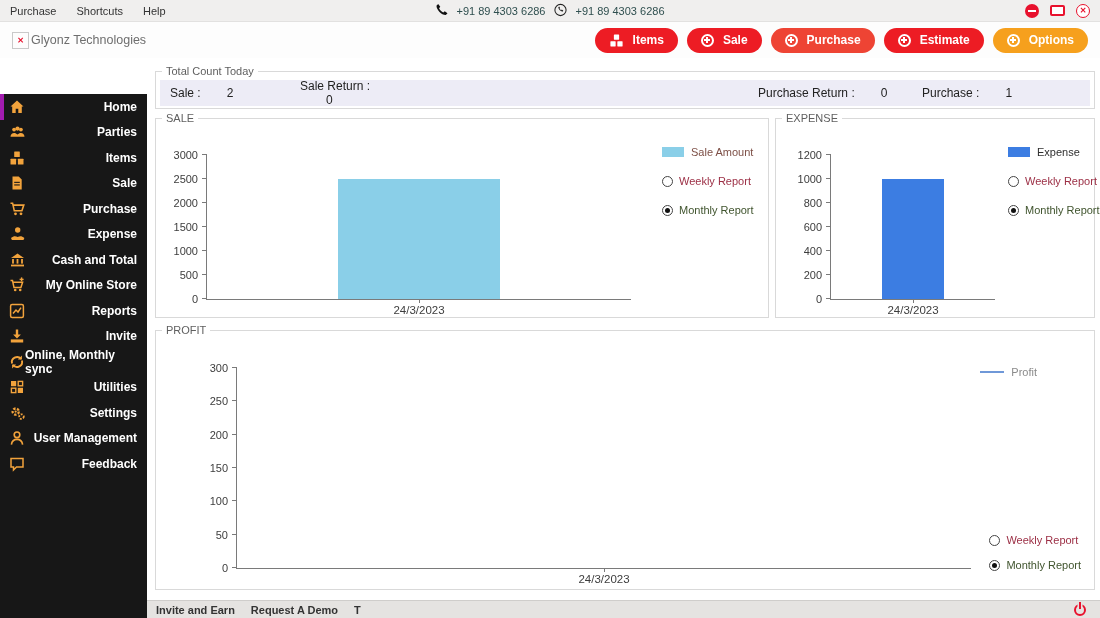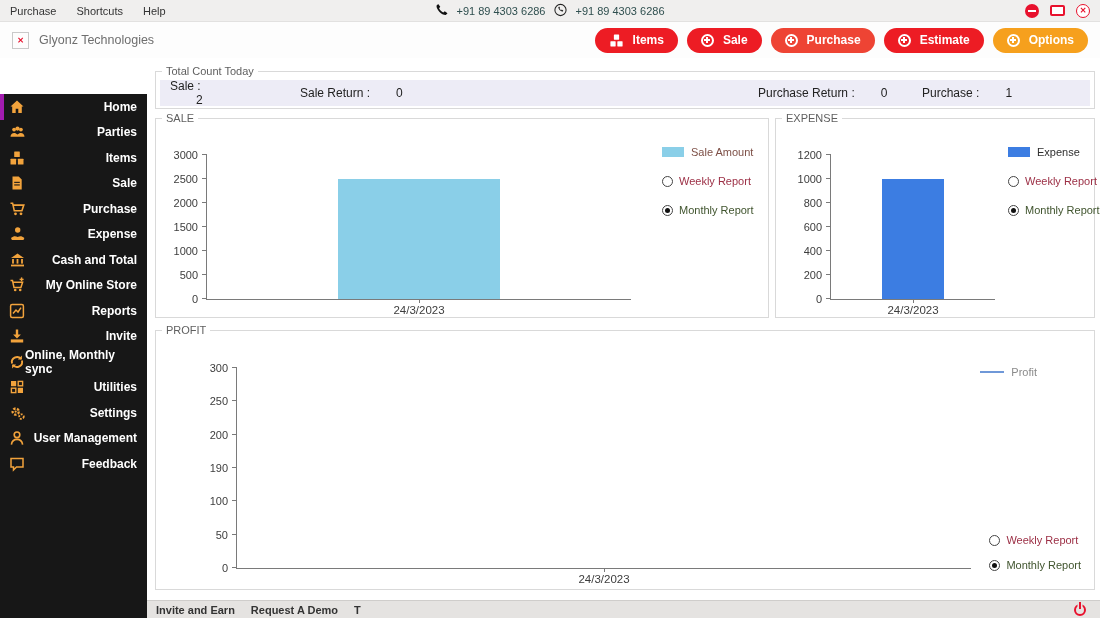--- a/index.html
+++ b/index.html
@@ -16,21 +16,21 @@
     display:flex; align-items:center; gap:8px; font-size:11px; color:#2f4f4f; }
   .window-controls { margin-left:auto; display:flex; gap:11px; padding-right:10px; align-items:center; }
   .win-min { width:14px; height:14px; border-radius:50%; background:#e8112d; position:relative; cursor:pointer; }
   .win-min::after { content:""; position:absolute; left:3px; right:3px; top:6px; height:2px; background:#fff; }
   .win-max { width:13px; height:11px; border:2px solid #e8112d; border-radius:2px; background:#fff; box-sizing:border-box; cursor:pointer; width:15px; }
   .win-close { width:14px; height:14px; border:1.5px solid #e8112d; border-radius:50%; background:#fff;
     color:#e8112d; display:flex; align-items:center; justify-content:center; box-sizing:border-box; cursor:pointer; }
   .win-close::after { content:"\2715"; font-size:8px; font-weight:bold; line-height:1; }
   
   .titlebar { height:36px; display:flex; align-items:center; background:#fdfdfd; }
-  .brand { display:flex; align-items:center; gap:10px; padding-left:12px; }
+  .brand { display:flex; align-items:center; gap:2px; padding-left:12px; }
   .logo-box { width:15px; height:15px; border:1px solid #c9c9c9; display:flex; align-items:center; justify-content:center; }
   .logo-box::after { content:"\2715"; color:#e8112d; font-size:8px; font-weight:bold; }
   .brand-name { font-size:12.5px; color:#6e6e6e; }
   .action-buttons { margin-left:auto; display:flex; gap:9px; padding-right:12px; }
   .action-btn { height:25px; border:none; border-radius:14px; color:#fff; font-weight:bold;
     font-size:12px; display:flex; align-items:center; gap:9px; padding:0 14px; cursor:pointer;
     font-family:"Liberation Sans", sans-serif; }
   .plus-circle { width:13px; height:13px; border:2px solid #fff; border-radius:50%; position:relative; box-sizing:border-box; flex:0 0 auto; }
   .plus-circle::before { content:""; position:absolute; left:1.5px; right:1.5px; top:3.5px; height:2px; background:#fff; }
   .plus-circle::after  { content:""; position:absolute; top:1.5px; bottom:1.5px; left:3.5px; width:2px; background:#fff; }
@@ -300,25 +300,25 @@
       </span>
       <span class="lbl">Feedback</span>
     </div>
   </div>
 
 <div class="main">
 
   <fieldset class="summary-fs">
     <legend>Total Count Today</legend>
     <div class="summary-strip" id="summary-strip">
-        <div class="stat" style="left: 10px; flex-direction: column;">
+        <div class="stat" style="left: 10px;">
           <span>Sale :</span>
           <span class="v">2</span>
         </div>
-        <div class="stat" style="left: 140px;">
+        <div class="stat" style="left: 140px; flex-direction: column;">
           <span>Sale Return :</span>
           <span class="v">0</span>
         </div>
         <div class="stat" style="left: 598px;">
           <span>Purchase Return :</span>
           <span class="v">0</span>
         </div>
         <div class="stat" style="left: 762px;">
           <span>Purchase :</span>
           <span class="v">1</span>
@@ -405,21 +405,21 @@
 
   <fieldset class="panel profit-panel">
     <legend>PROFIT</legend>
     <div class="plot">
         <div class="ylabel" style="bottom: 0%;">0</div>
         <div class="ytick" style="bottom: 0%;"></div>
         <div class="ylabel" style="bottom: 16.6667%;">50</div>
         <div class="ytick" style="bottom: 16.6667%;"></div>
         <div class="ylabel" style="bottom: 33.3333%;">100</div>
         <div class="ytick" style="bottom: 33.3333%;"></div>
-        <div class="ylabel" style="bottom: 50%;">190</div>
+        <div class="ylabel" style="bottom: 50%;">150</div>
         <div class="ytick" style="bottom: 50%;"></div>
         <div class="ylabel" style="bottom: 66.6667%;">200</div>
         <div class="ytick" style="bottom: 66.6667%;"></div>
         <div class="ylabel" style="bottom: 83.3333%;">250</div>
         <div class="ytick" style="bottom: 83.3333%;"></div>
         <div class="ylabel" style="bottom: 100%;">300</div>
         <div class="ytick" style="bottom: 100%;"></div>
         <div class="xtick"></div>
         <div class="xlabel">24/3/2023</div>
       </div>

